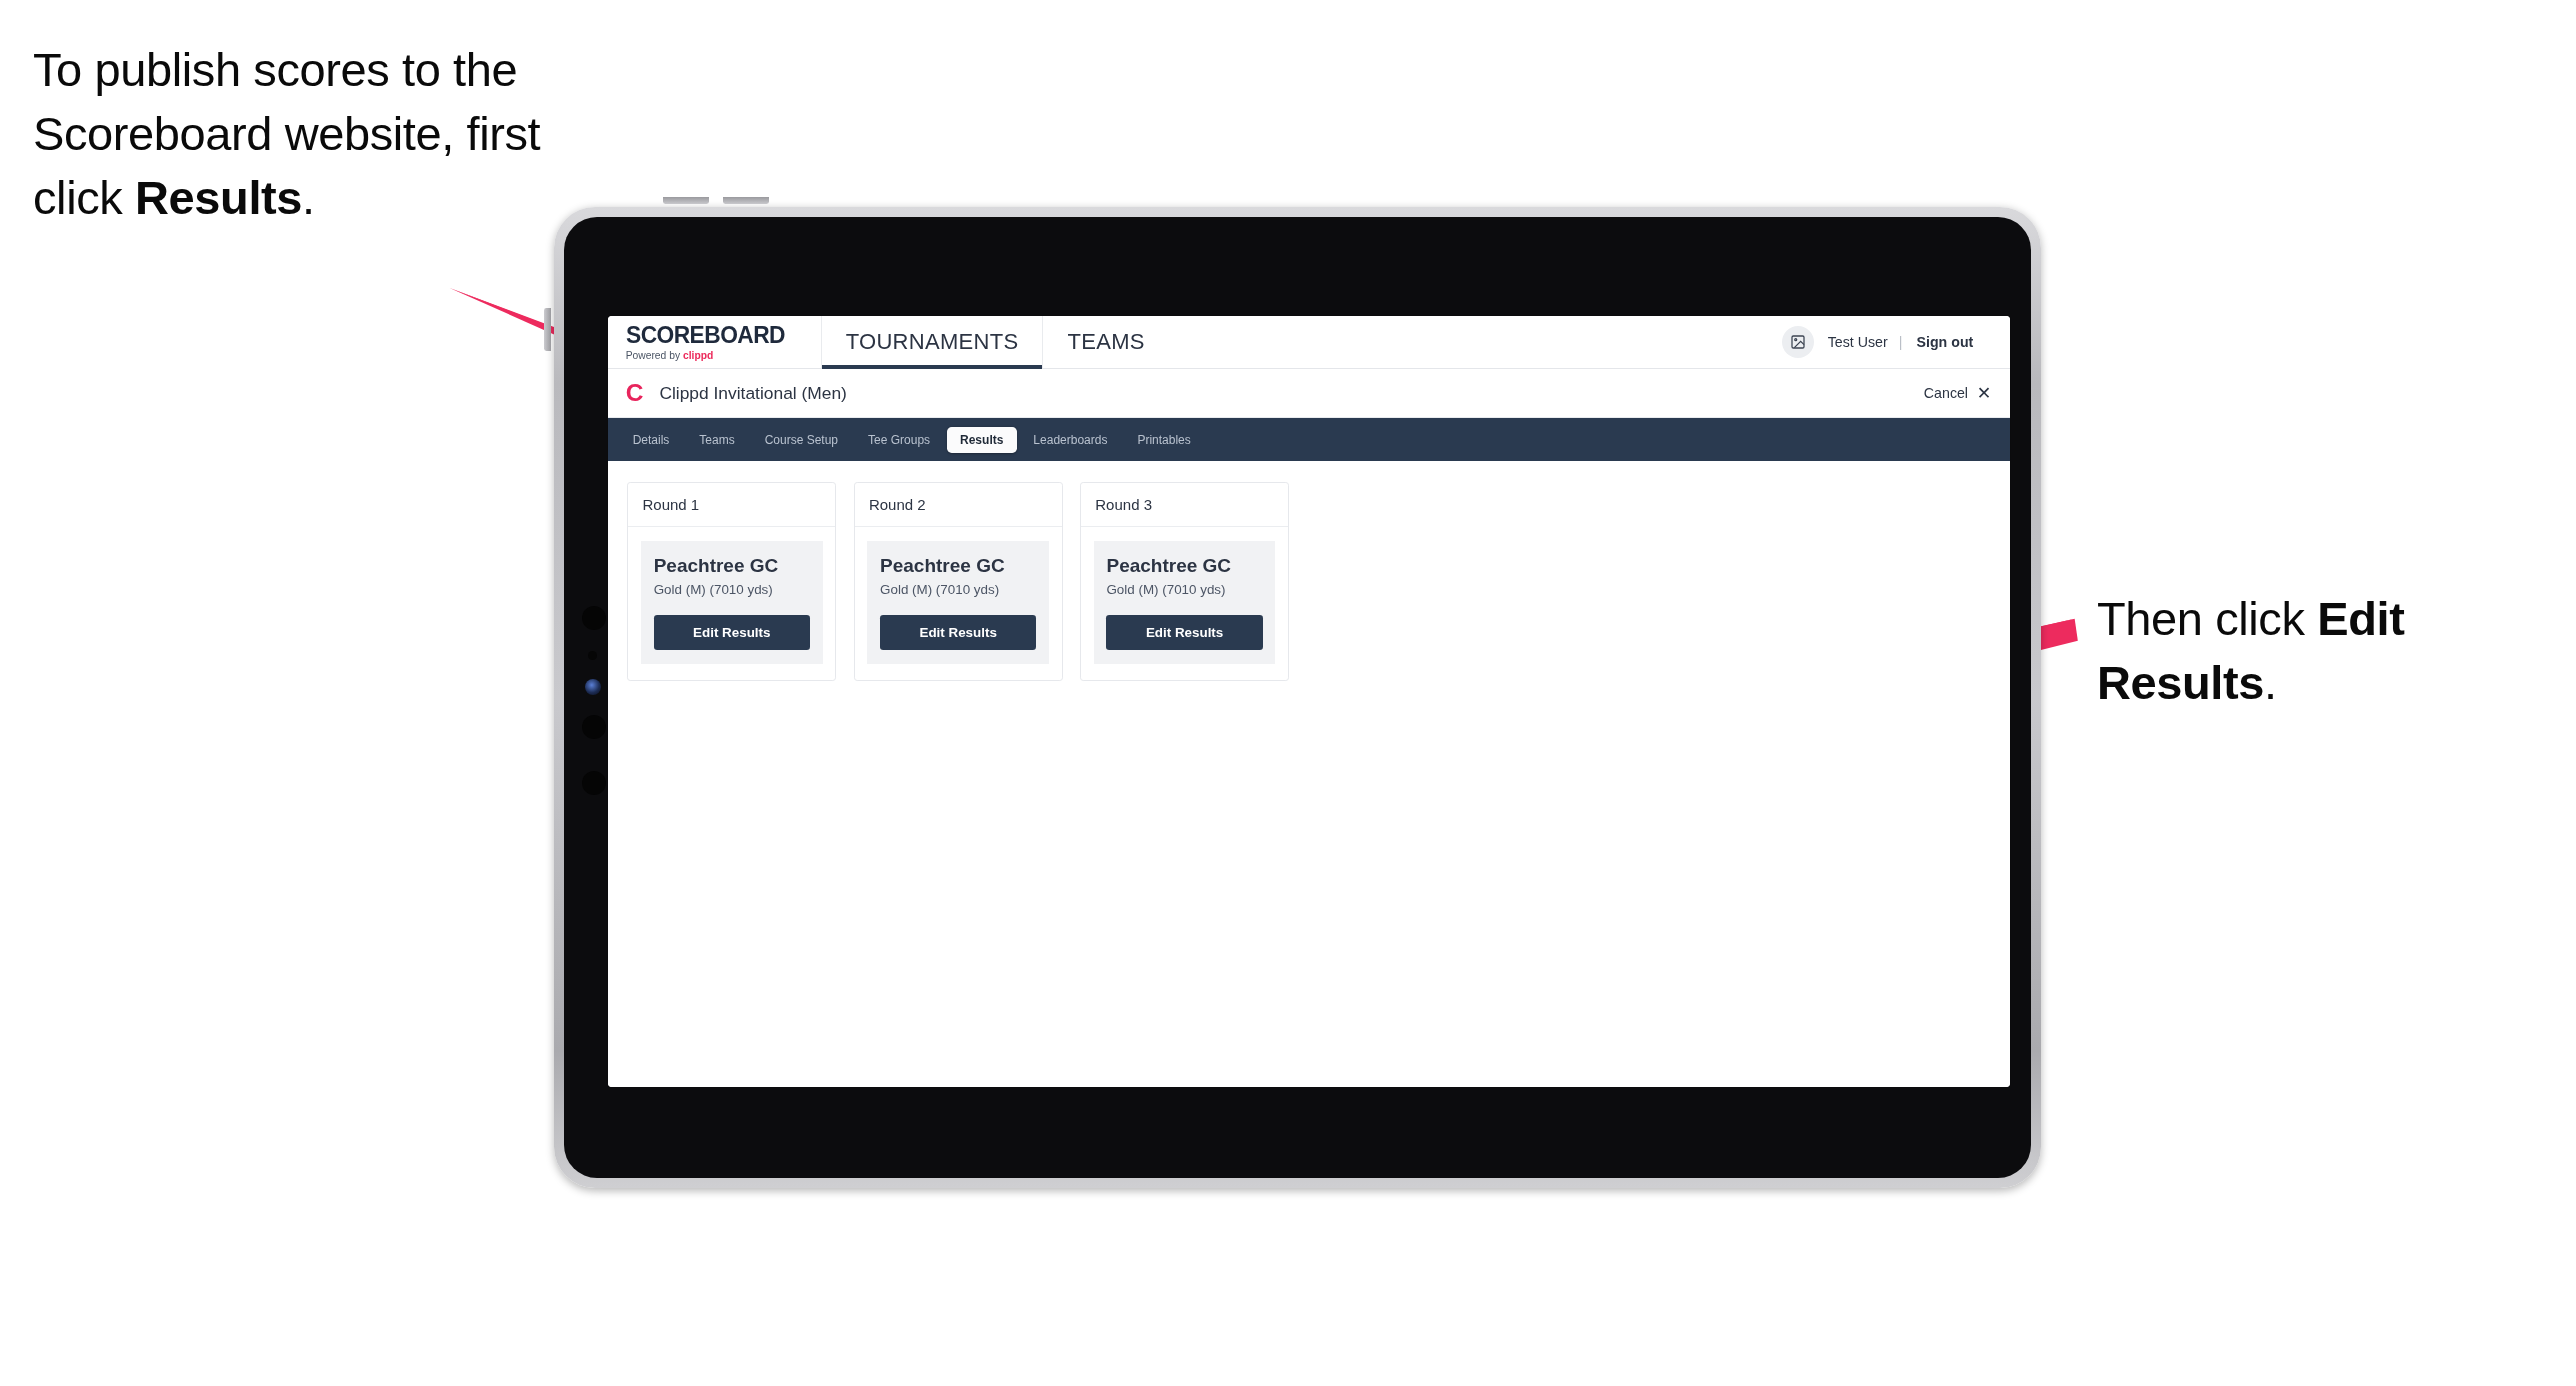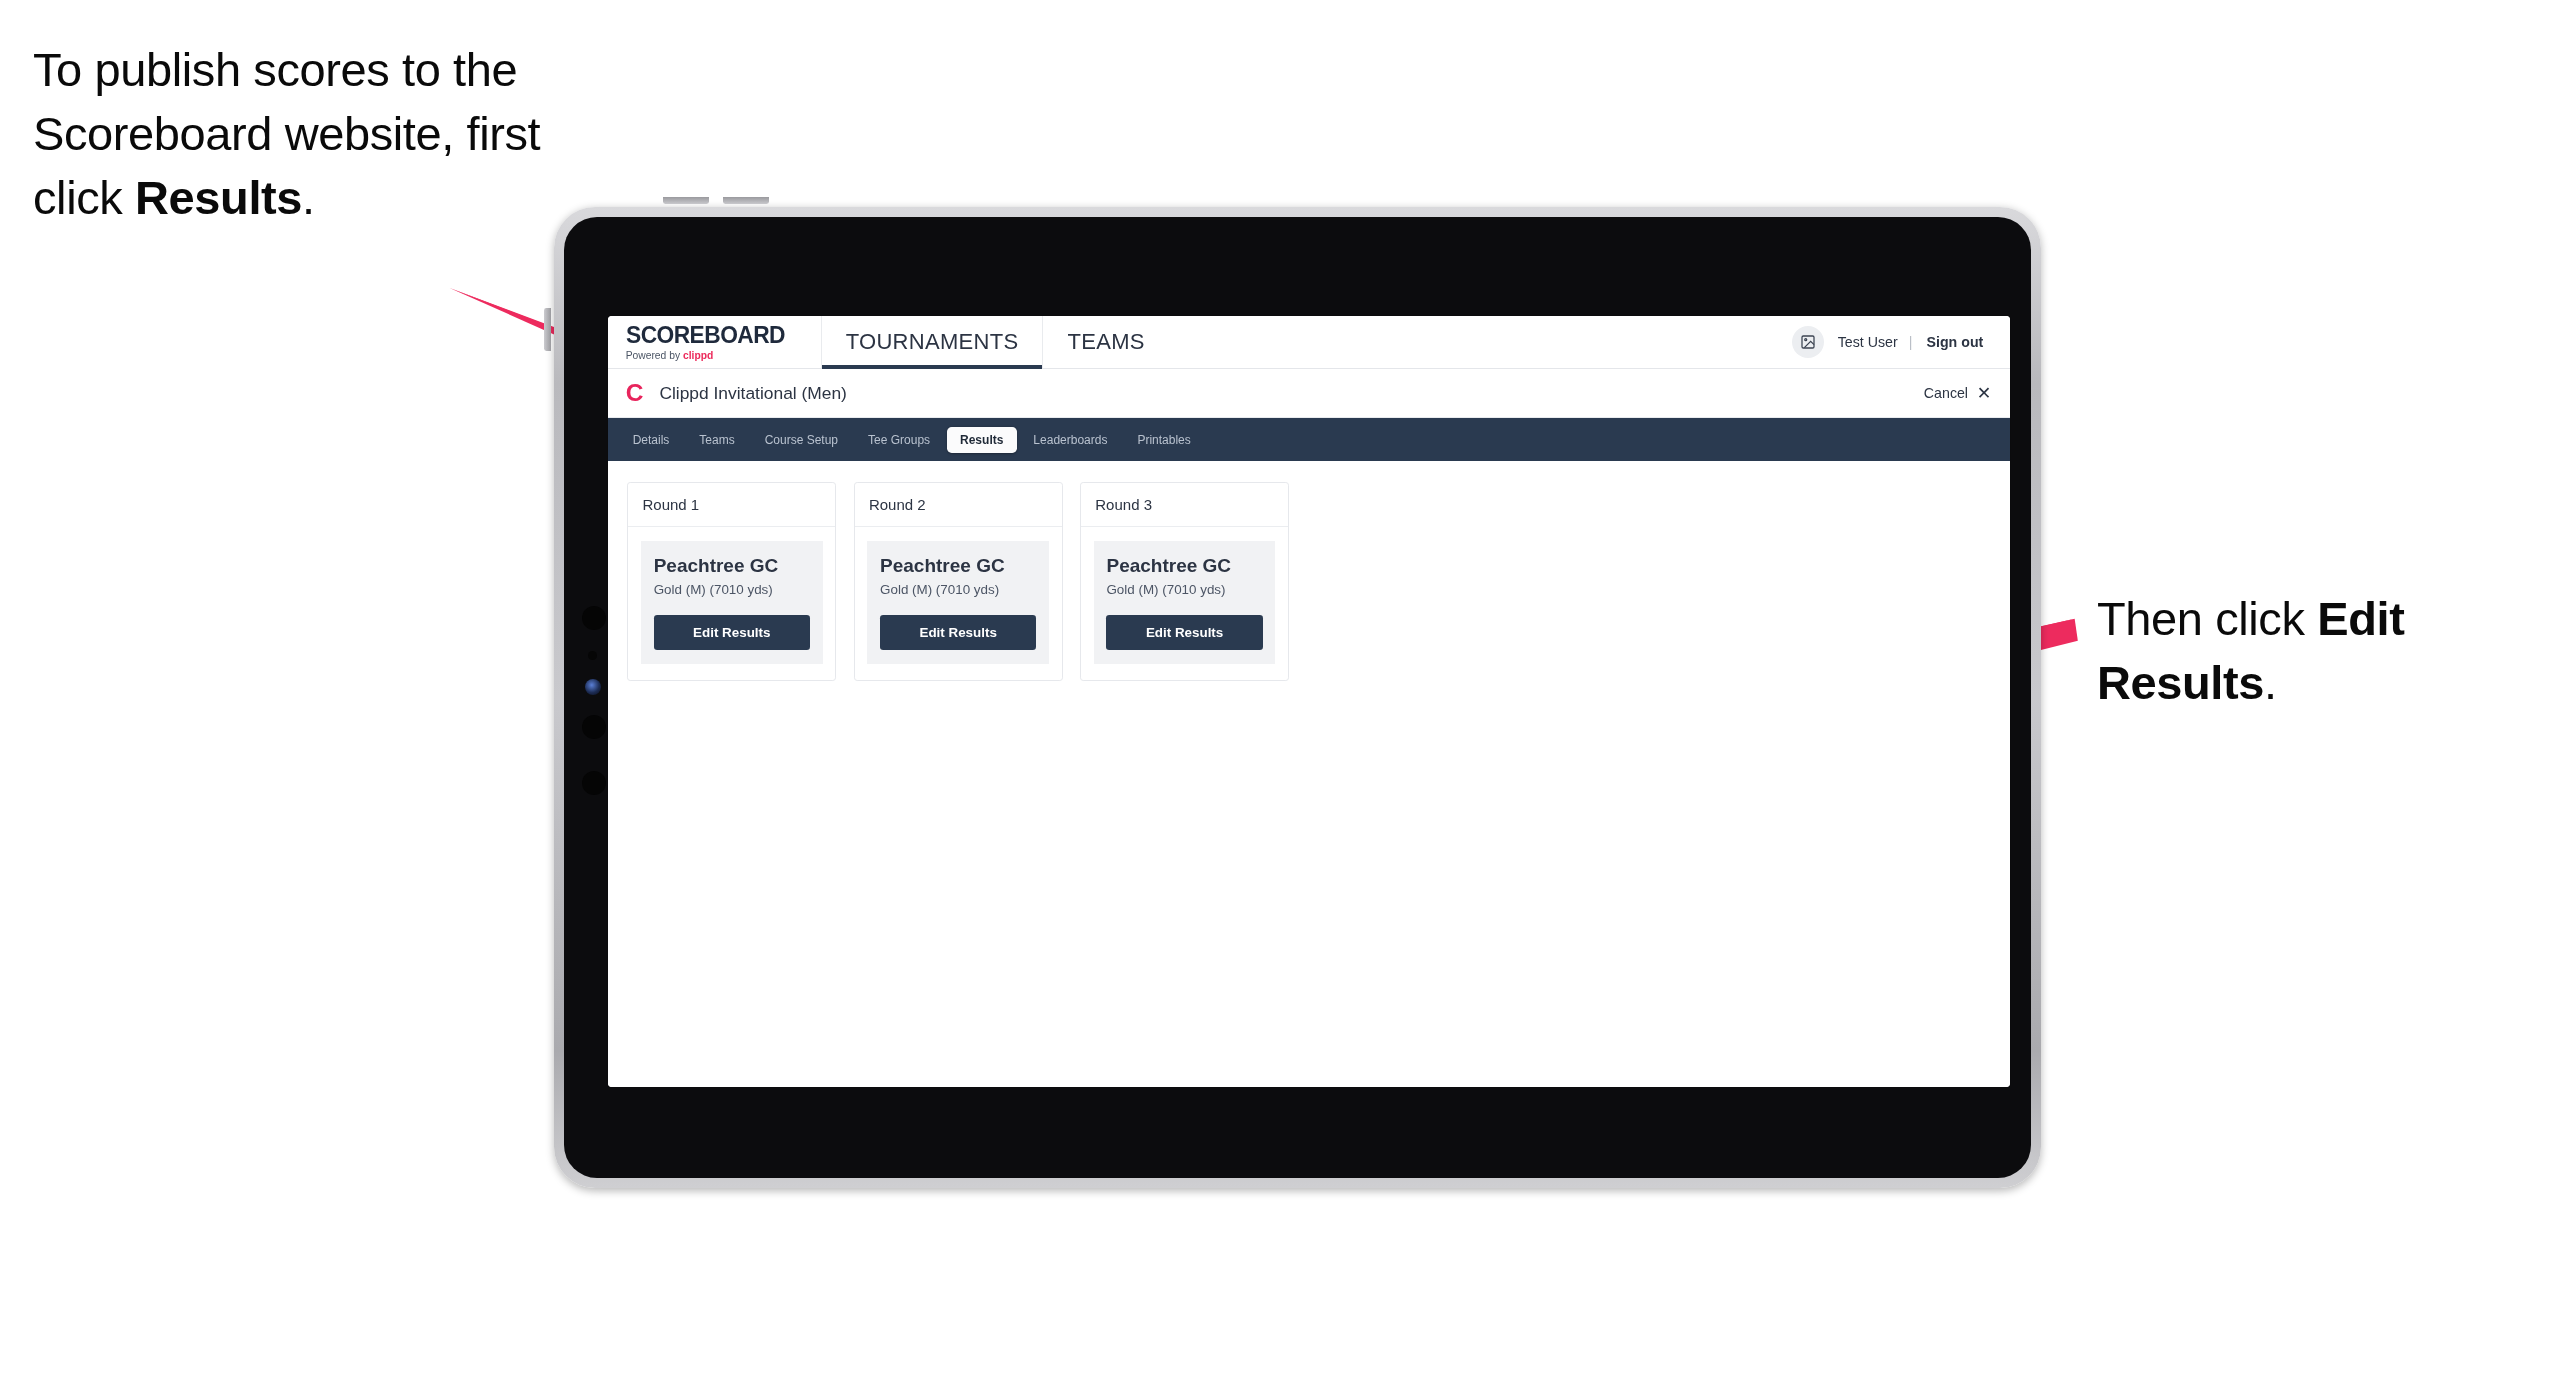--- a/index.html
+++ b/index.html
@@ -114,21 +114,21 @@
     cursor: pointer;
   }
   .topnav-item.active::after {
     content: ""; position: absolute; left: 0; right: 0; bottom: -0.8px;
     height: 4px; background: #2a3a50;
   }
 
   #header-right {
     margin-left: auto;
     display: flex; align-items: center;
-    gap: 14.2px; padding-right: 27px;
+    gap: 14.2px; padding-right: 37px;
   }
   #avatar {
     width: 32px; height: 32px; border-radius: 50%;
     background: #eceef1;
     display: flex; align-items: center; justify-content: center;
   }
   #user-line {
     font-size: 14.2px; color: #2c3443; display: flex; align-items: center; gap: 11px;
   }
   #user-line .sep { color: #b9bec7; }

